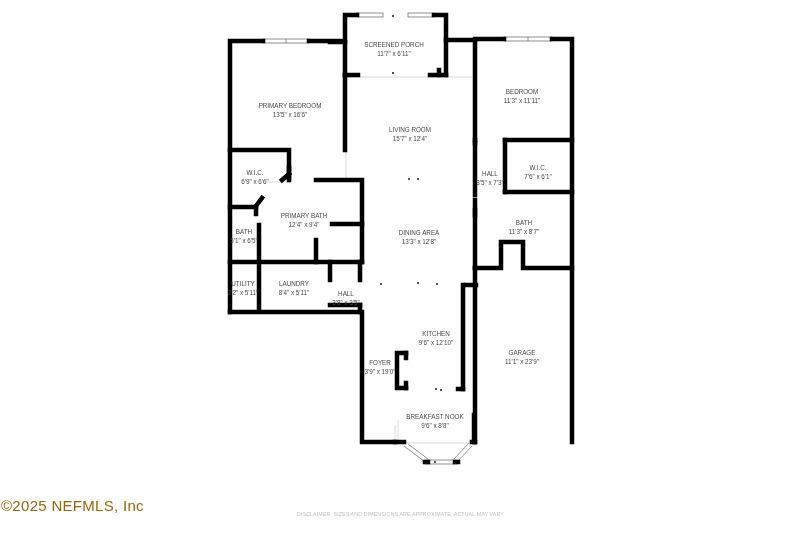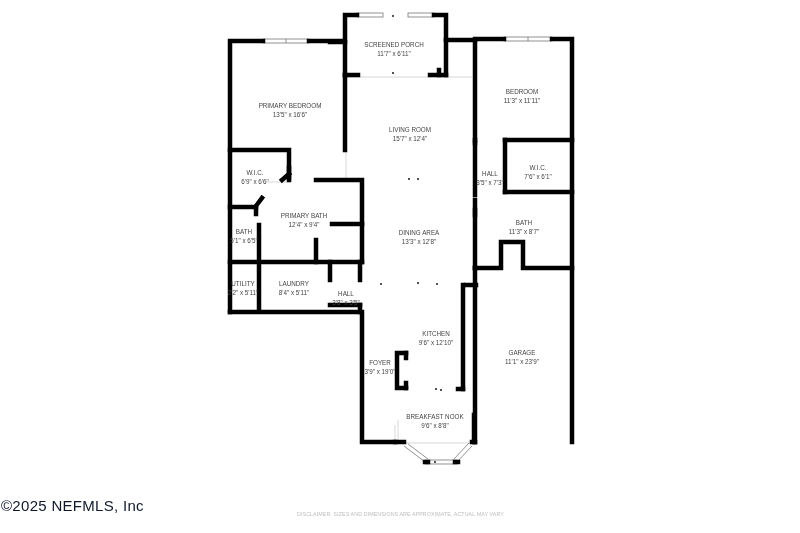--- a/index.html
+++ b/index.html
@@ -4,21 +4,21 @@
   <style>
     html, body { margin: 0; padding: 0; background: #ffffff; }
     body { width: 800px; height: 533px; position: relative; overflow: hidden; font-family: "Liberation Sans", sans-serif; }
     #plan { position: absolute; left: 0; top: 0; }
     .wall { stroke: #000; stroke-width: 4.5; fill: none; stroke-linecap: square; }
     .thin { stroke: #d8d8d8; stroke-width: 1; fill: none; }
     .win { stroke: #777; stroke-width: 0.8; fill: #fff; }
     .dot { fill: #000; }
     .label { position: absolute; text-align: center; font-size: 6.3px; color: #444; line-height: 8.5px; white-space: nowrap; transform: translateX(-50%); }
     .label span { display: block; }
-    .copyright { position: absolute; left: 1px; top: 497px; font-size: 15px; color: #0f172a; letter-spacing: 0.3px; text-align: center; }
+    .copyright { position: absolute; left: 1px; top: 497px; font-size: 15px; color: #a16207; letter-spacing: 0.3px; text-align: center; }
     .disclaimer { position: absolute; left: 297px; top: 511px; font-size: 5.3px; color: #bdbdbd; letter-spacing: 0.1px; }
   </style>
 </head>
 <body>
 
 <svg id="plan" width="800" height="533">
 
   <g>
     <line class="thin" x1="346" y1="77" x2="472" y2="77"></line>
     <line class="thin" x1="346" y1="150" x2="346" y2="180"></line>

